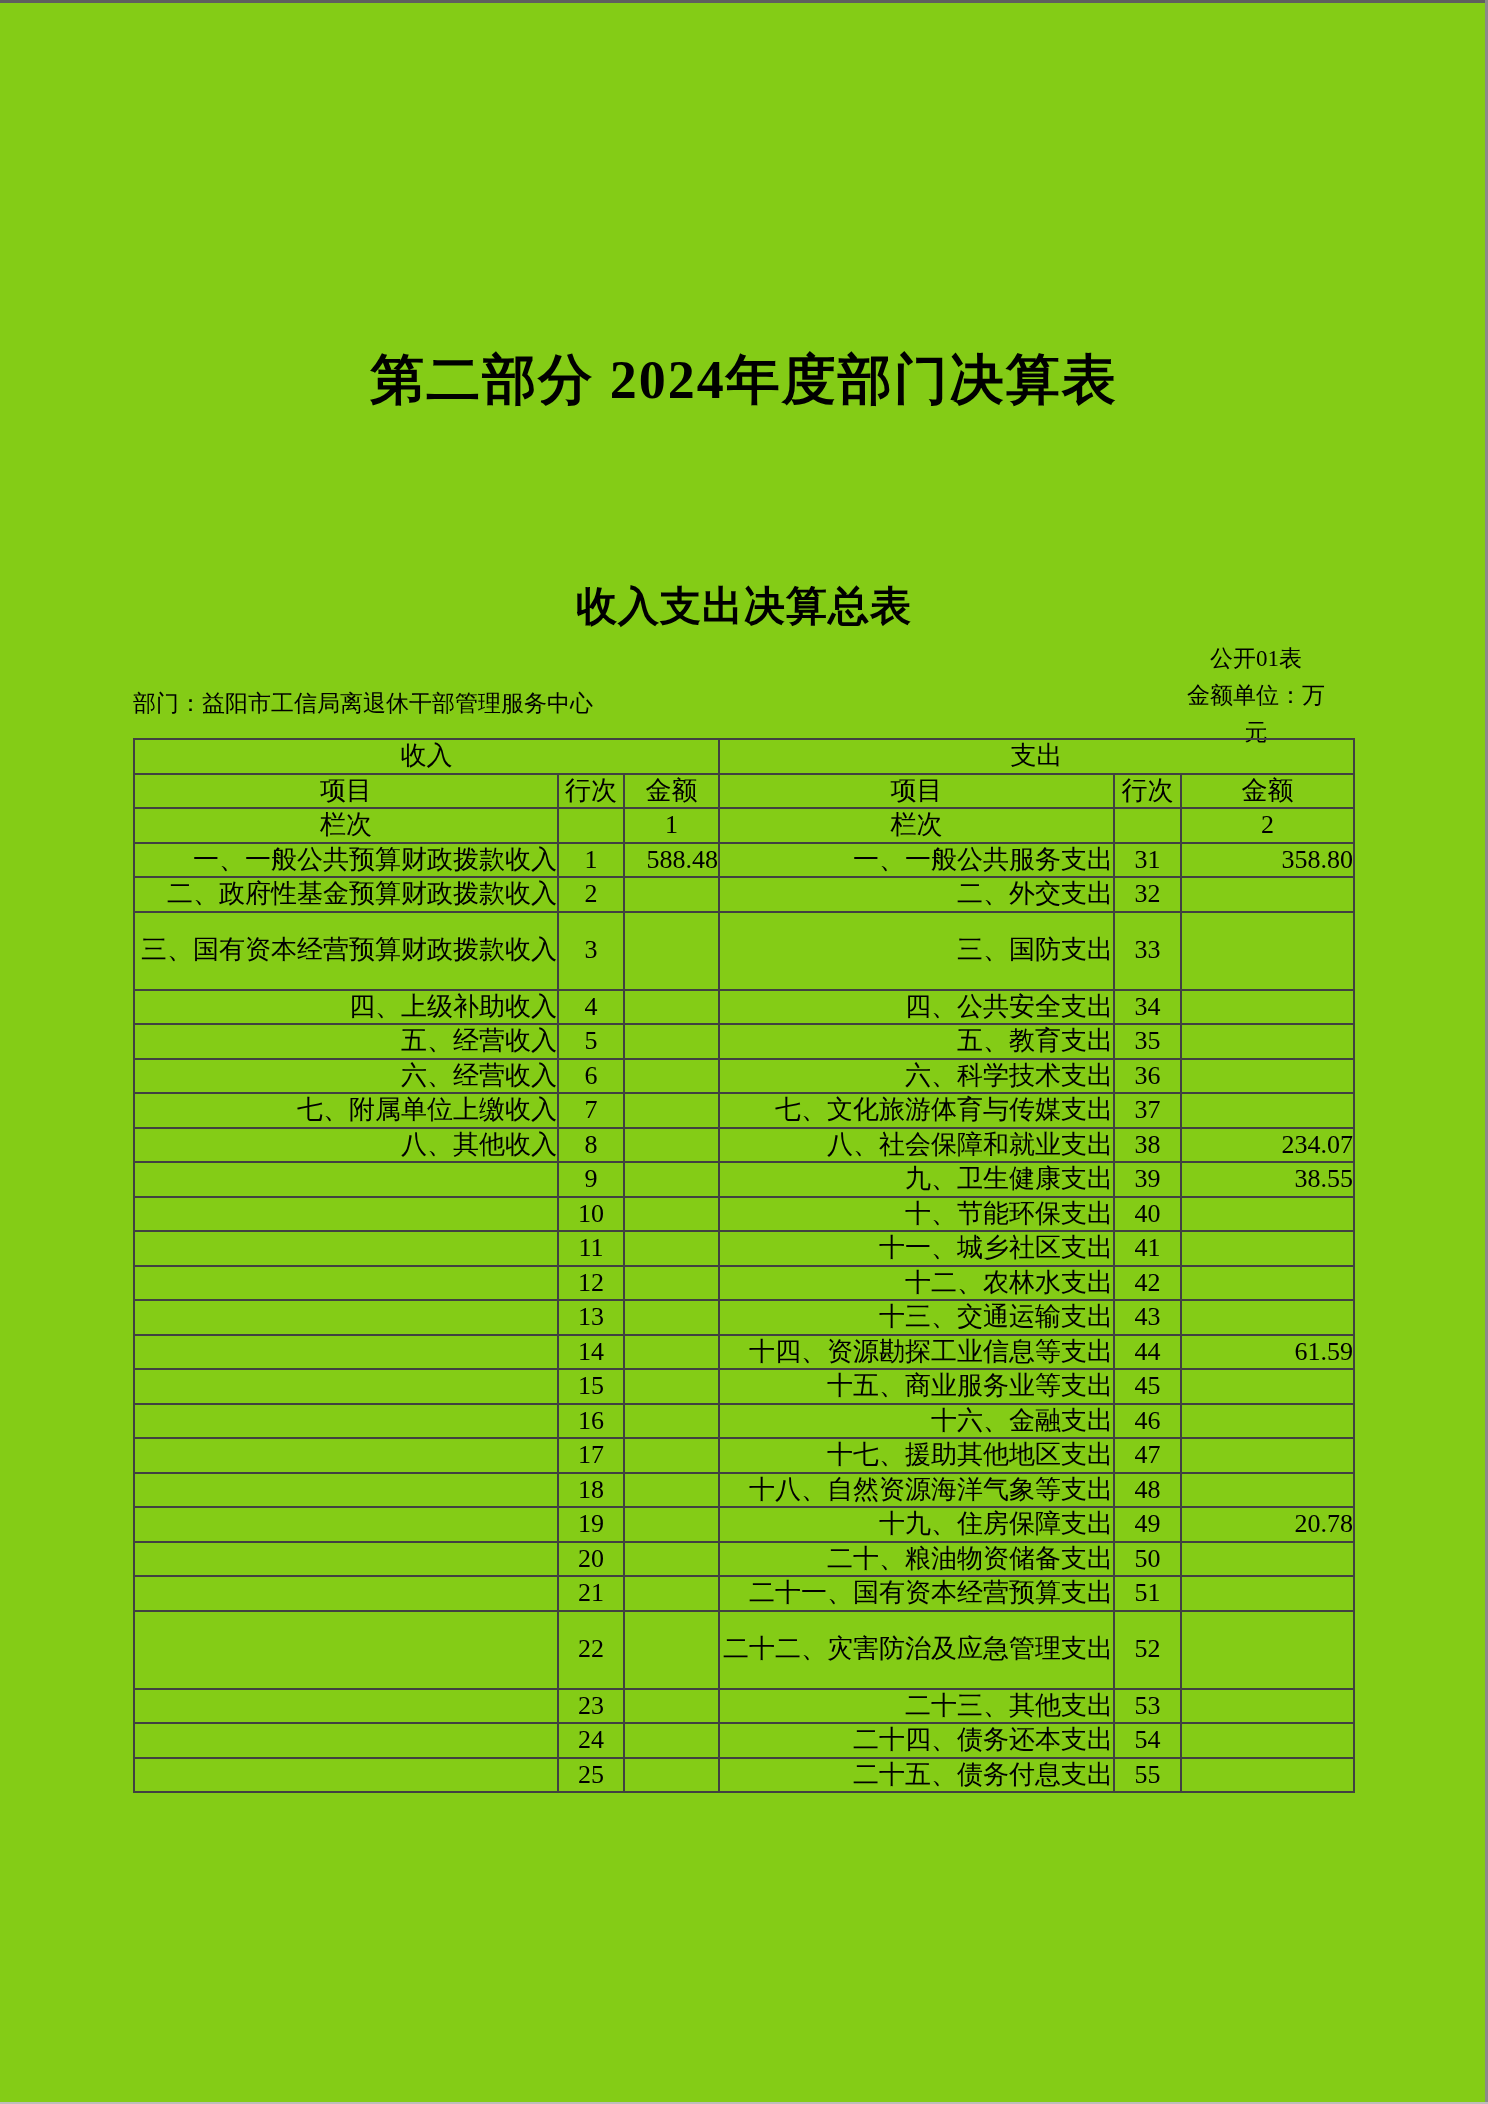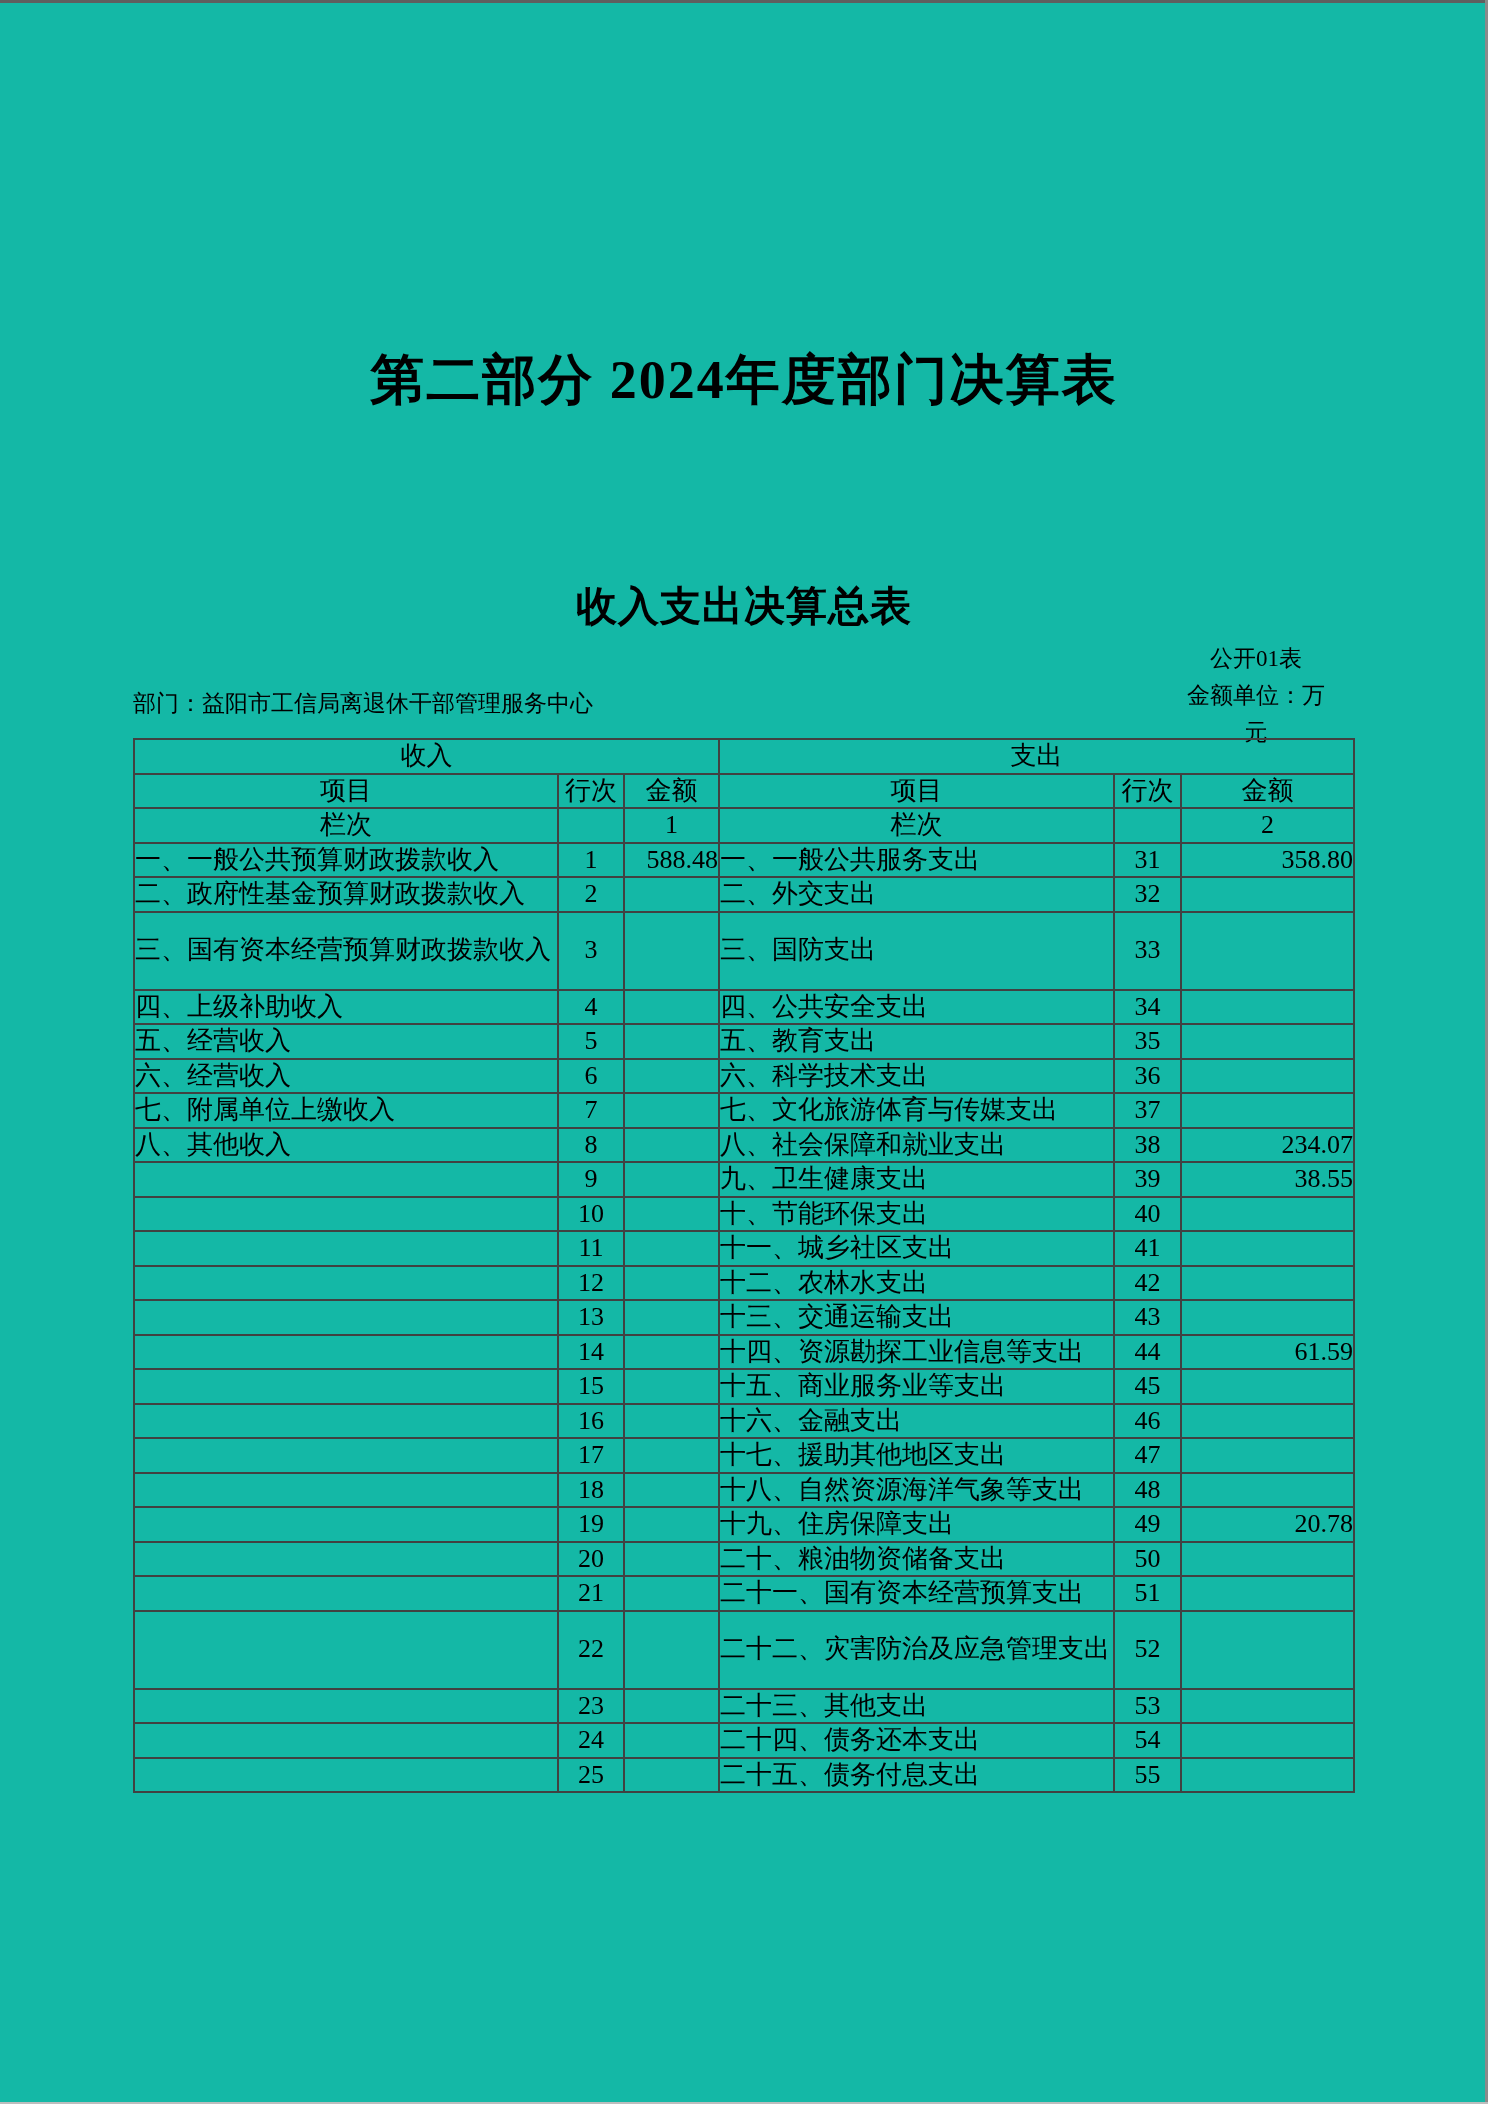--- a/index.html
+++ b/index.html
@@ -1,19 +1,19 @@
 <!DOCTYPE html>
 <html><head>
 <meta charset="utf-8">
 <style>
   html,body { margin:0; padding:0; background:#ffffff; }
   .page {
     position:relative;
     width:1488px; height:2104px;
-    background:#14b8a6;
+    background:#84cc16;
     overflow:hidden;
     font-family:"Liberation Serif","DejaVu Serif",serif;
     color:#000;
   }
   .edge-top    { position:absolute; top:0; left:0; width:100%; height:3px; background:#5f5f5f; }
   .edge-right  { position:absolute; top:0; right:0; width:3px; height:100%; background:#8a8a8a; }
   .edge-bottom { position:absolute; bottom:0; left:0; width:100%; height:2px; background:#bdbdbd; }
 
   .doc-title {
     position:absolute; top:350px; left:0; width:100%;
@@ -44,21 +44,21 @@
     border:2px solid #414141;
     font-weight:normal;
     font-size:26px; line-height:1.25;
     padding:0; overflow:hidden;
     vertical-align:middle;
     font-family:"Liberation Serif","DejaVu Serif",serif;
   }
   .decision tr       { height:24px; }
   .decision tr.tall  { height:78px; }
   .c     { text-align:center; }
-  .item  { text-align:left; padding-left:5px; padding-right:6px; word-break:break-all; }
+  .item  { text-align:right; padding-left:5px; padding-right:6px; word-break:break-all; }
   .amt   { text-align:right; padding-right:7px; }
   .amt-in{ padding-right:3px; }
 </style>
 </head>
 <body>
 
 <div class="page">
   <div class="edge-top"></div>
   <div class="edge-right"></div>
   <div class="edge-bottom"></div>

